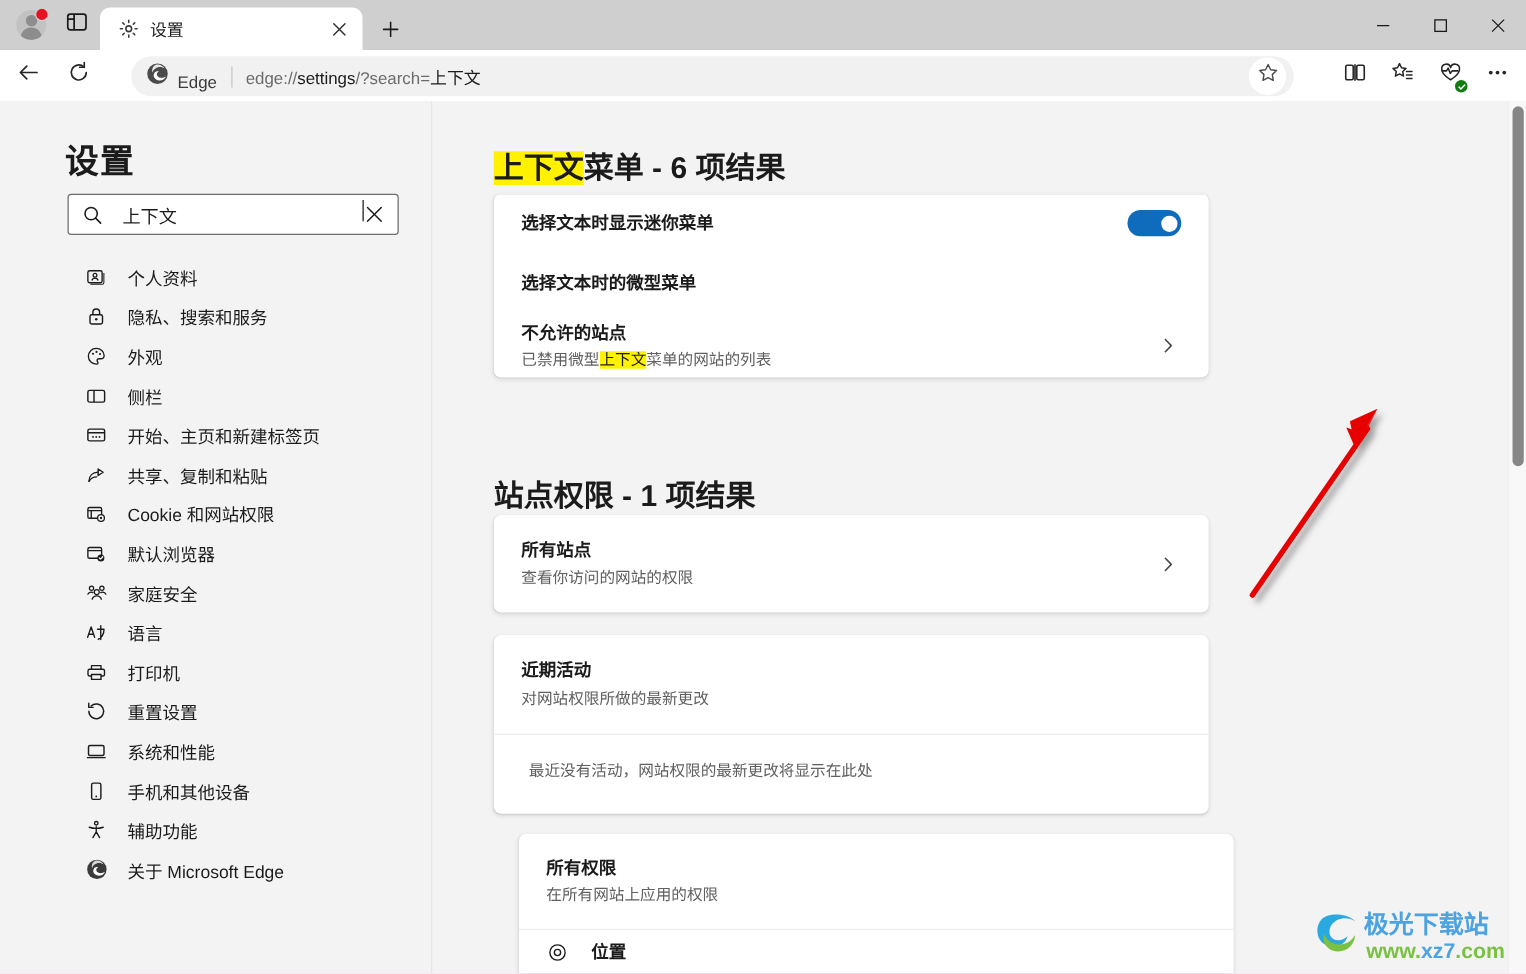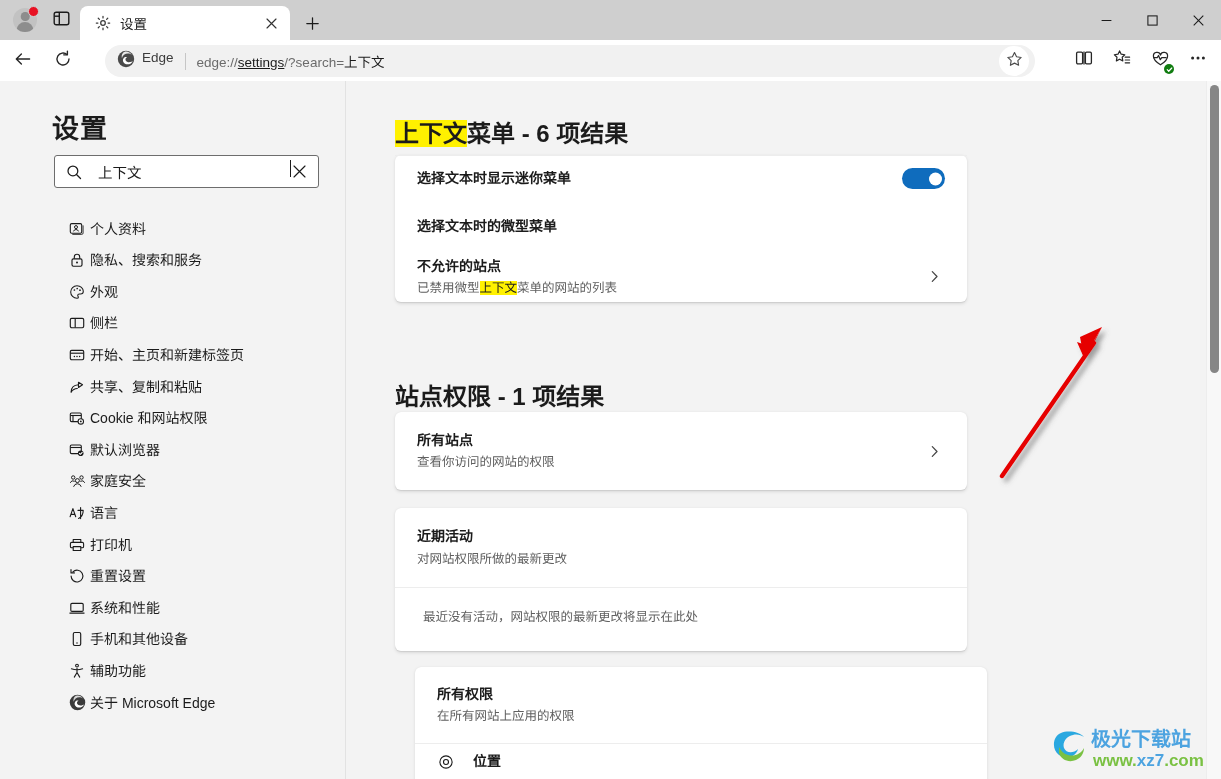--- a/index.html
+++ b/index.html
@@ -37,25 +37,25 @@
   .wincontrols{position:absolute;right:0;top:0;height:40px;display:flex;}
   .wc{width:46px;height:40px;display:flex;align-items:center;justify-content:center;color:#1b1b1b;}
 
   
   .toolbar{position:absolute;left:0;top:40px;width:1221px;height:41px;background:#ffffff;display:flex;align-items:center;}
   .tbtn{width:34px;height:34px;margin-left:6px;border-radius:5px;display:flex;align-items:center;justify-content:center;color:#262626;flex:0 0 auto;}
   .omnibox{
     position:absolute;left:105px;top:5px;width:930px;height:32px;
     background:#f1f1f1;border-radius:16px;display:flex;align-items:center;padding:0 6px 0 12px;box-sizing:border-box;
   }
-  .edge-badge{display:flex;align-items:flex-start;gap:7px;flex:0 0 auto;}
+  .edge-badge{display:flex;align-items:flex-end;gap:7px;flex:0 0 auto;}
   .edge-label{font-size:13.5px;color:#3b3b3b;}
   .omni-sep{width:1px;height:17px;background:#c6c6c6;margin:0 11px;flex:0 0 auto;}
   .omni-url{font-size:13.5px;color:#6b6b6b;white-space:nowrap;flex:1;overflow:hidden;}
-  .omni-url b{color:#1b1b1b;font-weight:400;text-decoration:underline;}
+  .omni-url b{color:#1b1b1b;font-weight:400;}
   .omni-url .cjk{color:#1b1b1b;}
   .star-btn{width:30px;height:30px;border-radius:50%;background:#ffffff;display:flex;align-items:center;justify-content:center;flex:0 0 auto;}
   .tbtn-right{width:34px;height:34px;border-radius:5px;display:flex;align-items:center;justify-content:center;color:#262626;flex:0 0 auto;margin-left:4px;}
   .toolbar-right{position:absolute;right:6px;top:3px;display:flex;align-items:center;}
   .shield-check{position:absolute;right:3px;bottom:3px;width:10px;height:10px;border-radius:50%;background:#107c10;display:flex;align-items:center;justify-content:center;}
 
   
   .page{position:absolute;left:0;top:81px;width:1221px;height:698px;background:#ffffff;overflow:hidden;}
 
   
@@ -65,21 +65,21 @@
     position:absolute;left:54px;top:74px;width:265px;height:33px;box-sizing:border-box;
     background:#ffffff;border:1.5px solid #6d6d6d;border-radius:3px;
     display:flex;align-items:center;padding:0 8px 0 11px;
   }
   .search-icon{flex:0 0 auto;display:flex;align-items:center;justify-content:center;color:#1b1b1b;}
   .search-value{flex:1;margin-left:16px;font-size:14.5px;color:#1b1b1b;position:relative;white-space:nowrap;}
   .search-value::after{content:"";position:absolute;right:-3px;top:-1px;width:1px;height:17px;background:#1b1b1b;}
   .search-clear{width:22px;height:22px;display:flex;align-items:center;justify-content:center;color:#1b1b1b;flex:0 0 auto;}
 
   .navlist{position:absolute;left:54px;top:125px;width:280px;}
-  .navitem{height:31.6px;display:flex;align-items:flex-end;gap:4px;padding-left:14px;box-sizing:border-box;border-radius:4px;}
+  .navitem{height:31.6px;display:flex;align-items:center;gap:16px;padding-left:14px;box-sizing:border-box;border-radius:4px;}
   .nav-ico{width:18px;height:18px;flex:0 0 18px;display:flex;align-items:center;justify-content:center;color:#1b1b1b;}
   .nav-label{font-size:14px;color:#1b1b1b;white-space:nowrap;}
 
   
   .content{position:absolute;left:346px;top:0;width:875px;height:698px;background:#f3f3f3;overflow:hidden;}
   .section-head{
     font-size:24px;font-weight:700;color:#1b1b1b;margin:0;padding:0;
     position:absolute;
   }
   mark{background:#fff100;color:#1b1b1b;padding:0;}

